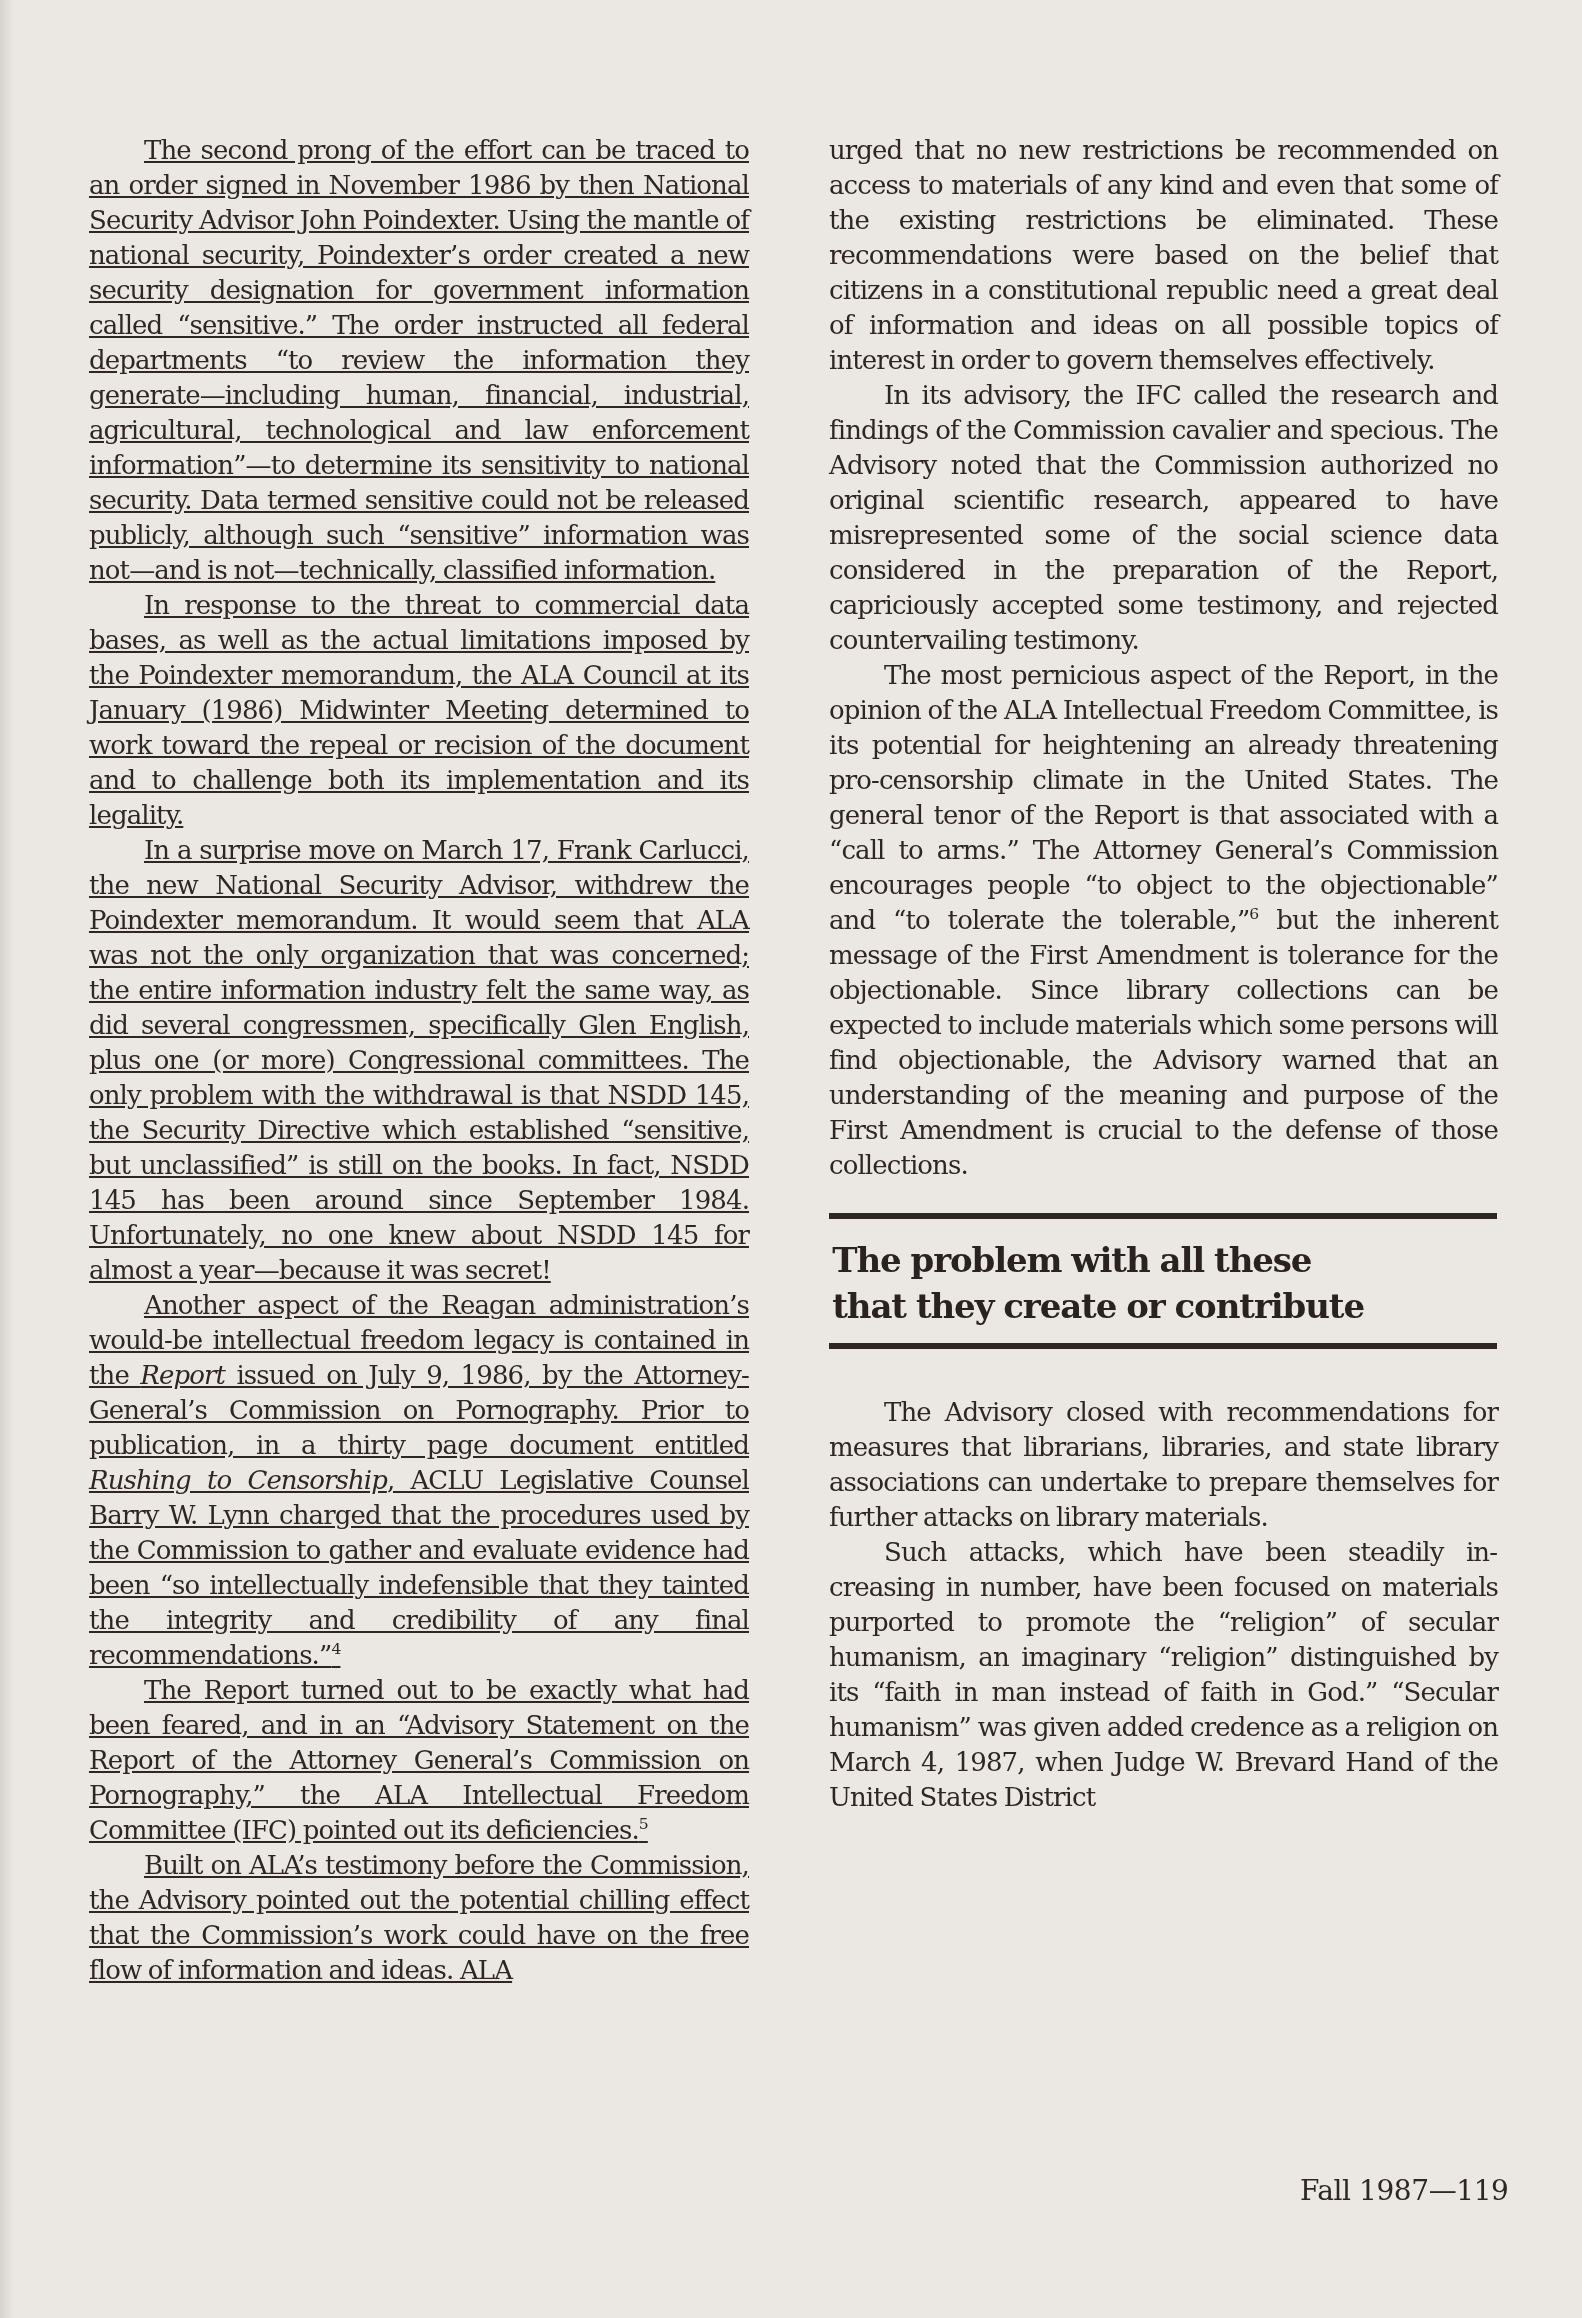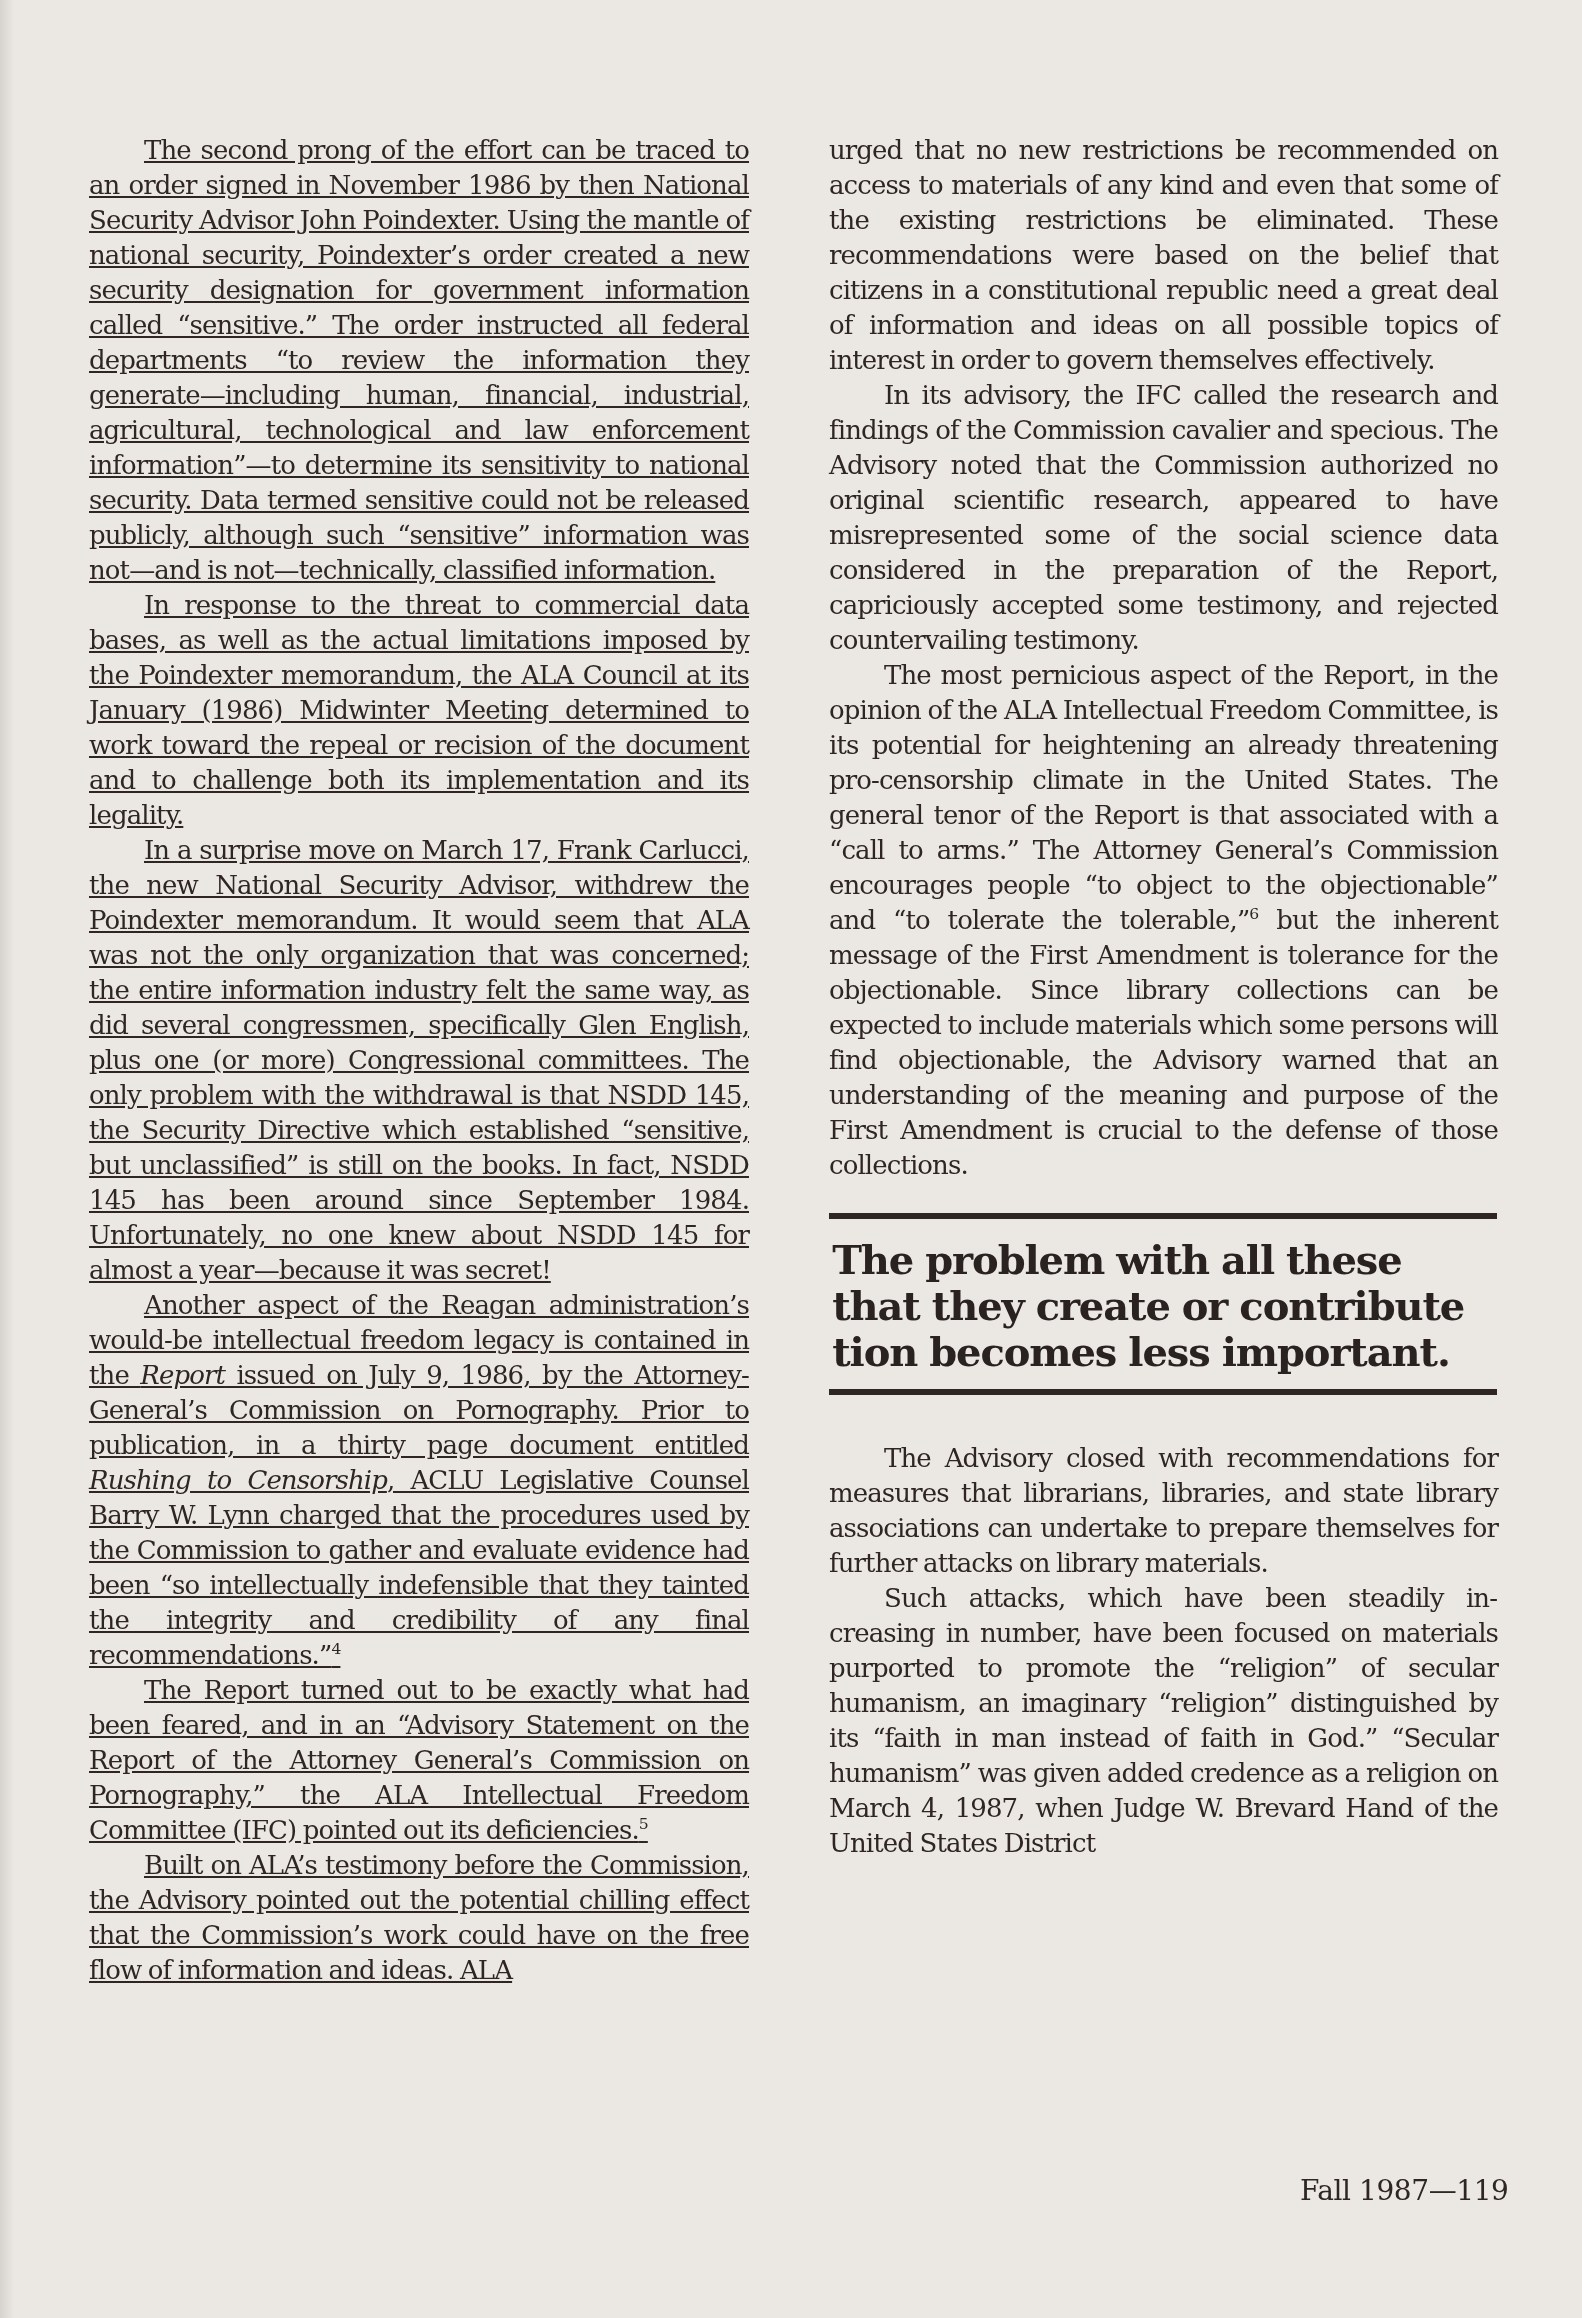--- a/index.html
+++ b/index.html
@@ -60,21 +60,21 @@
       width: 668px;
     }
     .rule {
       height: 6.3px;
       background: #2f2624;
       width: 668px;
     }
     .pullquote-text {
       font-family: "DejaVu Serif", "Liberation Serif", serif;
       font-weight: bold;
-      font-size: 40px;
+      font-size: 34px;
       line-height: 46px;
       letter-spacing: -1.1px;
       padding: 17.4px 0 14.2px 3.2px;
       color: #2a2220;
     }
     .folio {
       position: absolute;
       left: 1300px;
       top: 2174px;
       font-size: 28px;
@@ -98,21 +98,20 @@
 <div class="column col-right">
   <p class="para">urged that no new restrictions be recommended on access to materials of any kind and even that some of the existing restrictions be eliminated. These recommendations were based on the belief that citizens in a constitutional republic need a great deal of information and ideas on all possible topics of interest in order to govern themselves effectively.</p>
   <p class="para indent">In its advisory, the IFC called the research and findings of the Commission cavalier and spe­cious. The Advisory noted that the Commission authorized no original scientific research, ap­peared to have misrepresented some of the social science data considered in the preparation of the Report, capriciously accepted some testimony, and rejected countervailing testimony.</p>
   <p class="para indent">The most pernicious aspect of the Report, in the opinion of the ALA Intellectual Freedom Committee, is its potential for heightening an already threatening pro-censorship climate in the United States. The general tenor of the Report is that associated with a “call to arms.” The Attorney General’s Commission encourages people “to object to the objectionable” and “to tolerate the tolerable,”<sup>6</sup> but the inherent message of the First Amendment is tolerance for the objectionable. Since library collections can be expected to include materials which some persons will find objectionable, the Advisory warned that an understanding of the meaning and purpose of the First Amendment is crucial to the defense of those collections.</p>
 
   <div class="pullquote">
     <div class="rule"></div>
     <div class="pullquote-text">
       <div>The problem with all these</div>
       <div>that they create or contribute</div>
-      <div>tion becomes less important.</div>
     </div>
     <div class="rule"></div>
   </div>
 
   <p class="para indent">The Advisory closed with recommendations for measures that librarians, libraries, and state library associations can undertake to prepare themselves for further attacks on library mate­rials.</p>
   <p class="para indent">Such attacks, which have been steadily in­creasing in number, have been focused on mate­rials purported to promote the “religion” of secular humanism, an imaginary “religion” distin­guished by its “faith in man instead of faith in God.” “Secular humanism” was given added cre­dence as a religion on March 4, 1987, when Judge W. Brevard Hand of the United States District</p>
 </div>
 
 <div class="folio">Fall 1987—119</div>
 

